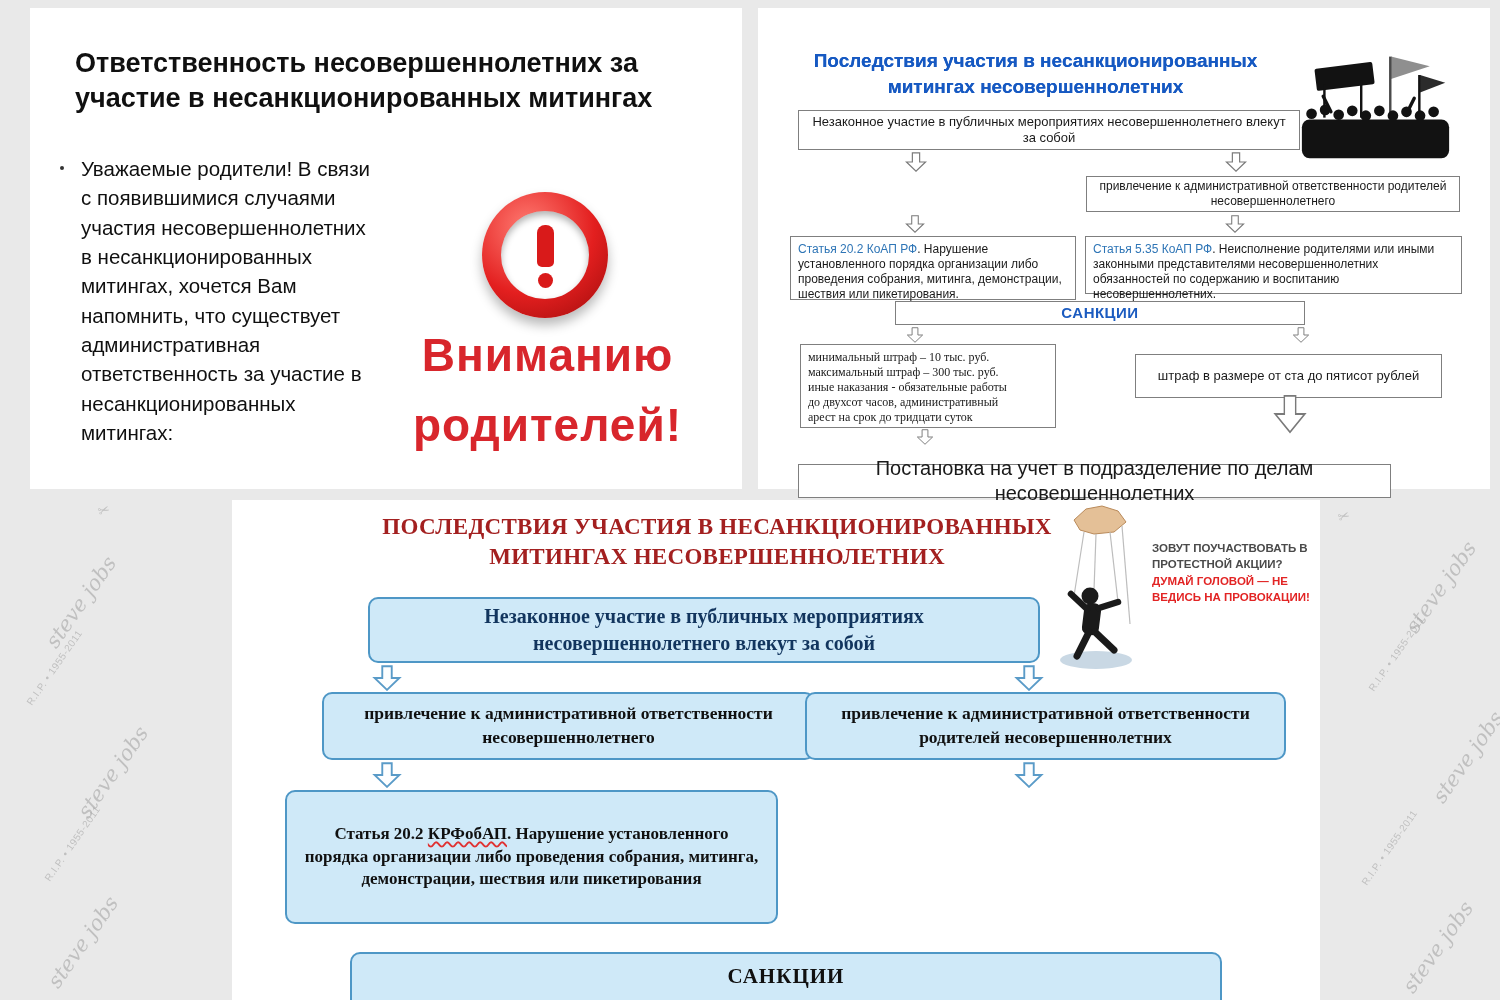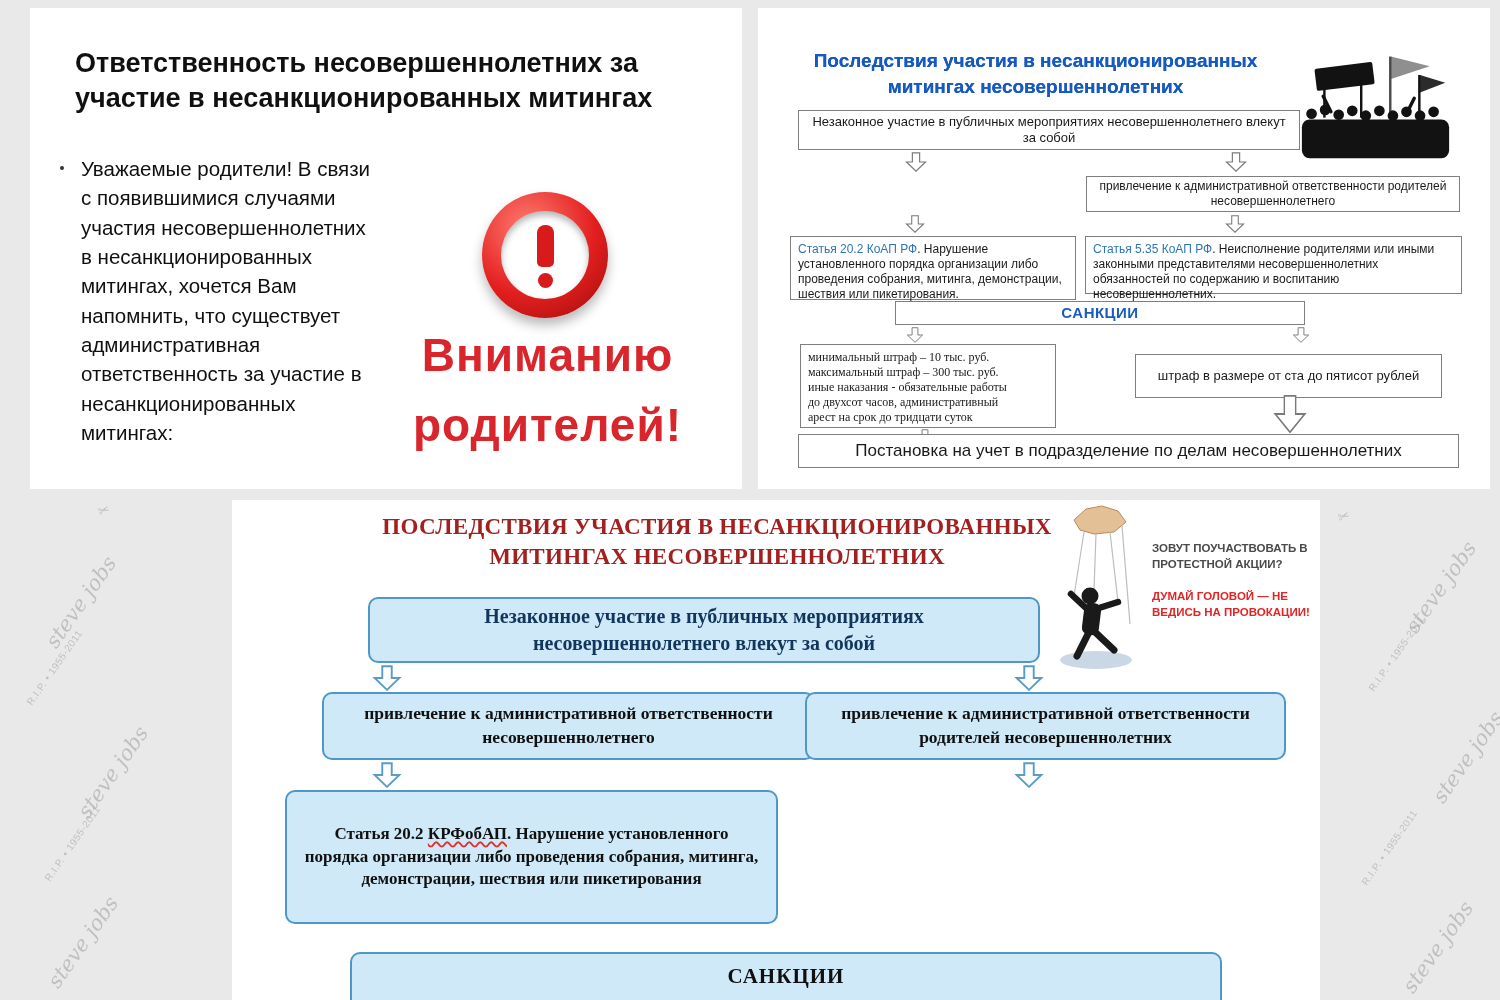--- a/index.html
+++ b/index.html
@@ -57,21 +57,21 @@
   .s3-box{position:absolute;background:#cfe9f8;border:2px solid #4e97c6;border-radius:10px;box-sizing:border-box;
     display:flex;align-items:center;justify-content:center;text-align:center;
     font-family:"Liberation Serif", serif;font-weight:bold;line-height:1.35;padding:6px 14px;}
   .s3-root{font-size:20px;color:#12355e;}
   .s3-branch{font-size:17.5px;color:#101010;}
   .s3-article{font-size:17px;color:#101010;}
   .s3-sanctions{font-size:21px;color:#101010;align-items:flex-start;padding-top:8px;letter-spacing:1px;}
   .misspell{text-decoration:underline wavy #e03131;text-decoration-thickness:1.5px;text-underline-offset:2px;}
   .s3-callout{position:absolute;left:920px;width:168px;top:40px;font-size:11.5px;line-height:1.4;font-weight:bold;}
   .s3-callout .q{color:#4a4a4a;}
-  .s3-callout .a{color:#e22424;margin-top:16px;}
+  .s3-callout .a{color:#e22424;margin-top:1px;}
   .pre-line{white-space:pre-line;}
 </style>
 </head>
 <body>
 
 <div class="wm script" style="left:28px;top:590px;">steve jobs</div>
 <div class="wm rip" style="left:10px;top:662px;">R.I.P. • 1955-2011</div>
 <div class="wm script" style="left:60px;top:760px;">steve jobs</div>
 <div class="wm rip" style="left:28px;top:838px;">R.I.P. • 1955-2011</div>
 <div class="wm script" style="left:30px;top:930px;">steve jobs</div>
@@ -183,21 +183,21 @@
     <svg width="18" height="16" viewBox="0 0 24 22">
         <polygon points="8,1 16,1 16,11 22.5,11 12,21 1.5,11 8,11" fill="#fff" stroke="#7a7a7a" stroke-width="1.3"></polygon>
       </svg>
   </div>
   <div class="arrow" style="left:515px;top:386px;">
     <svg width="34" height="40" viewBox="0 0 24 22" preserveAspectRatio="none">
         <polygon points="8,1 16,1 16,11 22.5,11 12,21 1.5,11 8,11" fill="#fff" stroke="#7a7a7a" stroke-width="1"></polygon>
       </svg>
   </div>
 
-  <div class="s2-box" style="left:40px;top:426px;width:661px;height:34px;font-size:17px;">Постановка на учет в подразделение по делам несовершеннолетних</div>
+  <div class="s2-box" style="left:40px;top:456px;width:593px;height:34px;font-size:20px;">Постановка на учет в подразделение по делам несовершеннолетних</div>
 </div>
 
 <div class="card" style="left:232px;top:500px;width:1088px;height:500px;overflow:hidden;">
   <div class="abs s3-title">ПОСЛЕДСТВИЯ УЧАСТИЯ В НЕСАНКЦИОНИРОВАННЫХ МИТИНГАХ НЕСОВЕРШЕННОЛЕТНИХ</div>
 
   <div class="abs" style="left:806px;top:4px;width:120px;height:170px;">
     <svg width="120" height="170" viewBox="0 0 120 170">
       <ellipse cx="58" cy="156" rx="36" ry="9" fill="#c9d8e4"></ellipse>
       <polygon points="36,16 48,5 64,2 80,7 88,18 76,28 56,30 42,26" fill="#e4c097" stroke="#b98a5a" stroke-width="1"></polygon>
       <line x1="46" y1="28" x2="36" y2="92" stroke="#bdbdbd" stroke-width="1.2"></line>

